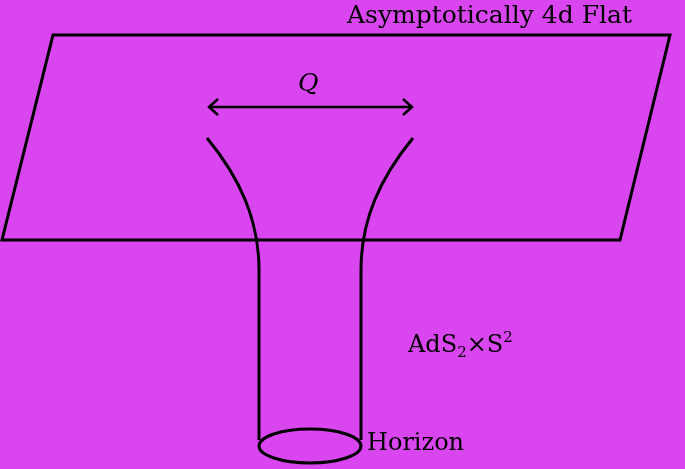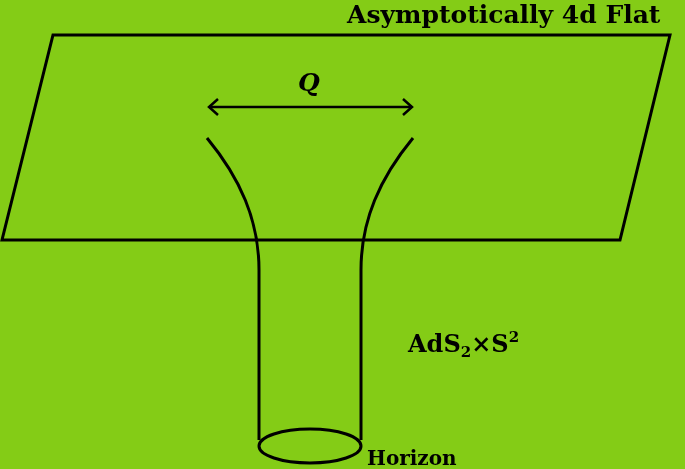--- a/index.html
+++ b/index.html
@@ -1,24 +1,24 @@
 <!DOCTYPE html>
 <html><head>
   <meta charset="utf-8">
   <style>
     html, body { margin: 0; padding: 0; background: #ffffff; }
-    .canvas { position: relative; width: 685px; height: 469px; background: #84cc16; overflow: hidden; font-weight: bold; }
+    .canvas { position: relative; width: 685px; height: 469px; background: #d946ef; overflow: hidden; }
     svg { position: absolute; left: 0; top: 0; }
     .label { position: absolute; font-family: "DejaVu Serif", "Liberation Serif", serif; color: #000; white-space: nowrap; }
     .title-label { left: 347px; top: 0px; font-size: 25px; }
     .q-label { left: 298px; top: 68px; font-size: 25px; font-style: italic; }
     .ads-label { left: 362px; top: 328px; font-size: 24px; padding-left: 46px; }
     .ads-label sub { font-size: 15px; vertical-align: -5px; }
     .ads-label sup { font-size: 15px; vertical-align: 10px; }
-    .horizon-label { left: 367px; top: 428px; font-size: 20px; margin-top: 18px; }
+    .horizon-label { left: 367px; top: 428px; font-size: 24px; }
   </style>
 </head>
 <body>
 
 <div class="canvas">
   <svg width="685" height="469" viewBox="0 0 685 469">
 
     <polygon points="53,35 670,35 620,240 2,240" fill="none" stroke="#000" stroke-width="3" stroke-linejoin="miter"></polygon>
 
     <g>

